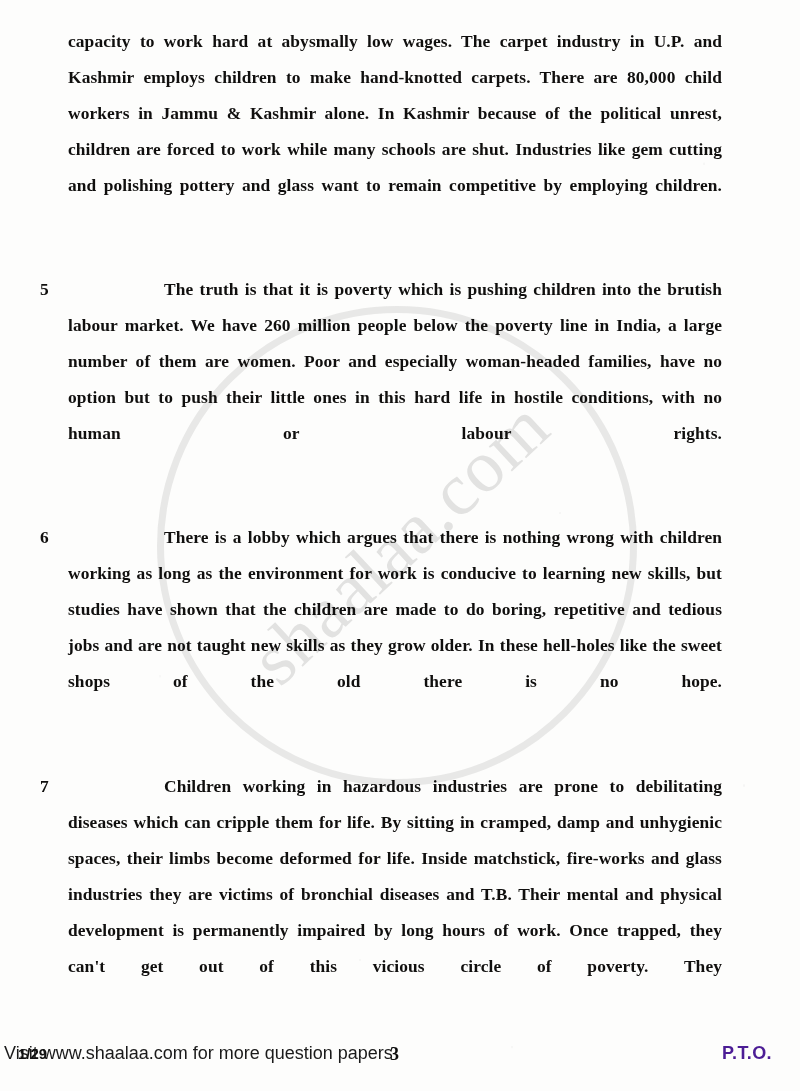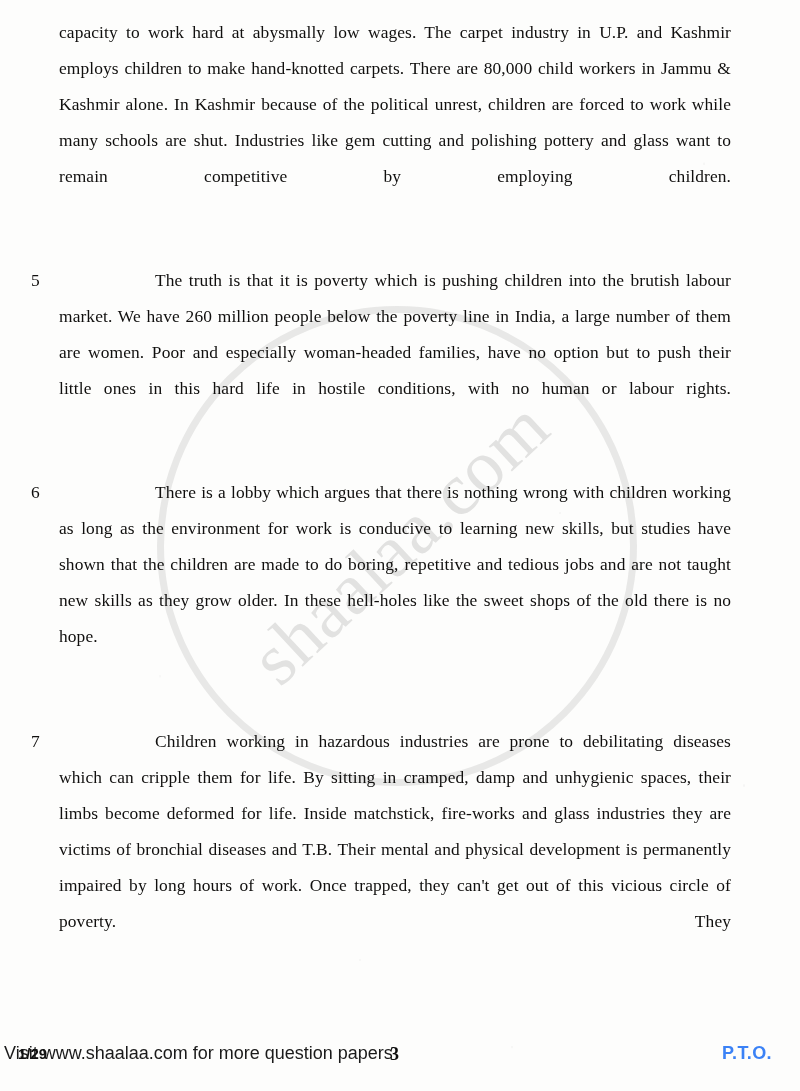--- a/index.html
+++ b/index.html
@@ -73,29 +73,30 @@
   
   .content {
     position: absolute;
     left: 0; top: 0;
     width: 800px;
     z-index: 3;
   }
 
   .para {
     position: relative;
-    margin: 7px;
+    margin: 16px;
     padding: 0 62px 0 52px;
     text-align: justify;
     text-justify: inter-word;
     font-size: 17.4px;
     line-height: 36px;
     color: #100f0e;
     letter-spacing: 0.1px;
     word-spacing: 0.5px;
+    font-weight: bold;
   }
   .para:after {
     content: "";
     display: inline-block;
     width: 100%;
   }
   .para .indent {
     display: inline-block;
     width: 96px;
   }
@@ -153,21 +154,21 @@
     color: #0d0d0d;
   }
   .footer-pto {
     position: absolute;
     right: 28px;
     top: 0;
     font-family: "Liberation Sans", "DejaVu Sans", sans-serif;
     font-size: 18px;
     font-weight: bold;
     letter-spacing: 0.4px;
-    color: #3b82f6;
+    color: #4c1d95;
     white-space: nowrap;
   }
 </style>
 </head>
 <body>
 
 <div class="page">
 
   <div class="paper-texture"></div>
 

